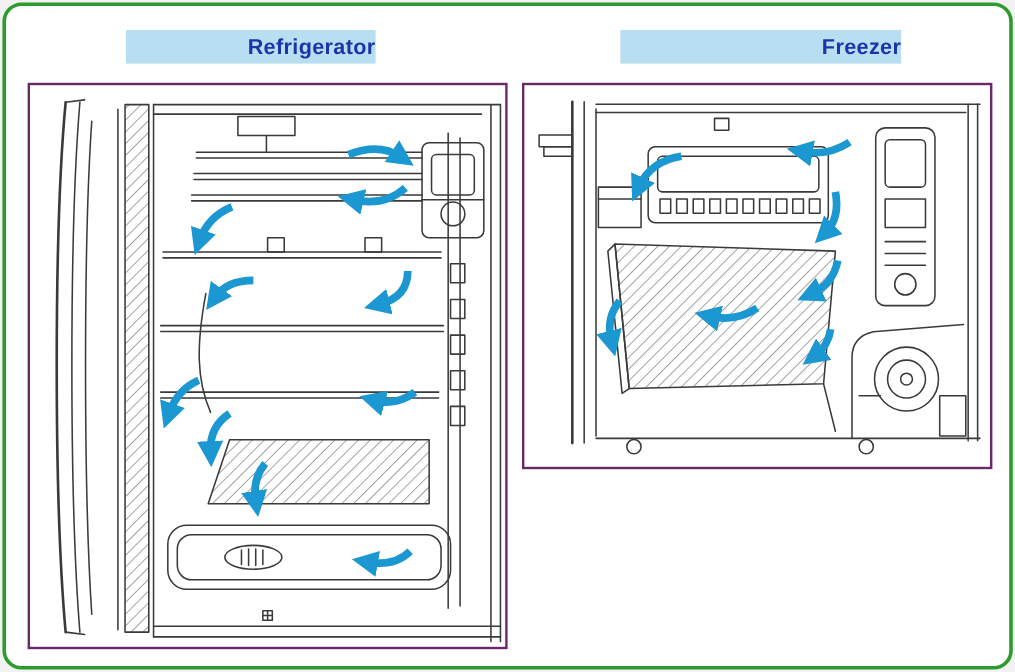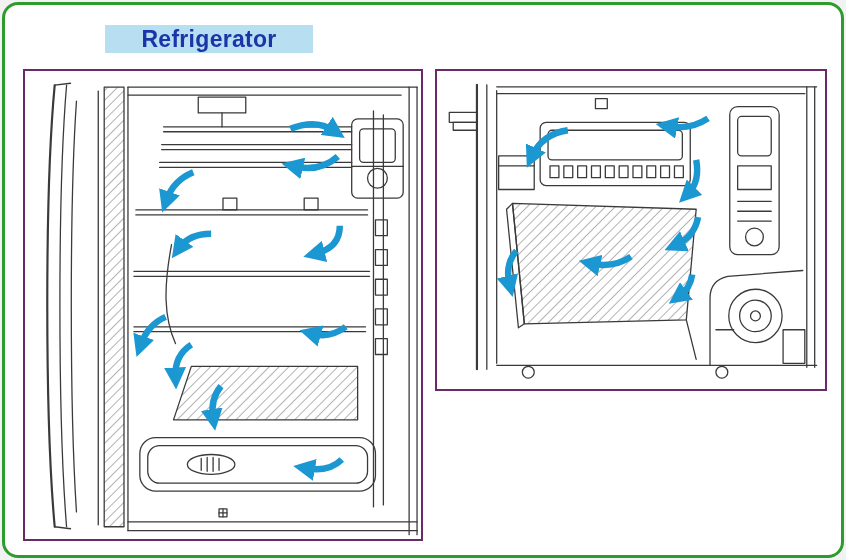--- a/index.html
+++ b/index.html
@@ -9,41 +9,42 @@
     --diagram-border:#6a2a6a;
     --line-art:#3a3a3a;
     --arrow:#1b97d1;
   }
   *{box-sizing:border-box;margin:0;padding:0;}
   html,body{width:846px;height:560px;overflow:hidden;background:#f2f2f2;
     font-family:"Liberation Sans",sans-serif;}
   .frame{position:absolute;left:2px;top:2px;width:842px;height:556px;
     background:#ffffff;border:3px solid var(--frame-border);border-radius:16px;}
   .title{position:absolute;background:var(--title-bg);color:var(--title-text);
-    font-weight:bold;font-size:23px;text-align:center;line-height:28px;height:28px;
+    font-weight:bold;font-size:18px;text-align:right;line-height:28px;height:28px;
     letter-spacing:0.3px;}
   .title-ref{left:100px;top:20px;width:208px;}
   .title-frz{left:512px;top:20px;width:234px;}
   .diagram{position:absolute;background:#ffffff;border:2px solid var(--diagram-border);}
   .diagram-ref{left:18px;top:64px;width:400px;height:472px;}
   .diagram-frz{left:430px;top:64px;width:392px;height:322px;}
   .diagram svg{width:100%;height:100%;display:block;}
   .la{stroke:var(--line-art);stroke-width:1.3;fill:none;stroke-linecap:round;stroke-linejoin:round;}
   .la2{stroke-width:2.2;}
   .hf{stroke:none;}
   .hatch{stroke:#666;stroke-width:1;}
   .arrow{stroke:var(--arrow);stroke-width:6.5;fill:none;stroke-linecap:butt;}
   .arrowhead{fill:var(--arrow);}
 </style>
 </head>
 <body>
 
 <div class="frame">
 
   <div class="title title-ref">Refrigerator</div>
+  <div class="title title-frz">Freezer</div>
 
   <div class="diagram diagram-ref">
     <svg viewBox="0 0 400 472">
       <defs>
         <pattern id="hatchR" width="7" height="7" patternUnits="userSpaceOnUse" patternTransform="rotate(45)">
           <line x1="0" y1="0" x2="0" y2="7" class="hatch"></line>
         </pattern>
         <marker id="ahR" viewBox="0 0 10 10" refX="4" refY="5" markerWidth="3.4" markerHeight="3.4" orient="auto">
           <path d="M0,0 L10,5 L0,10 Z" class="arrowhead"></path>
         </marker>

